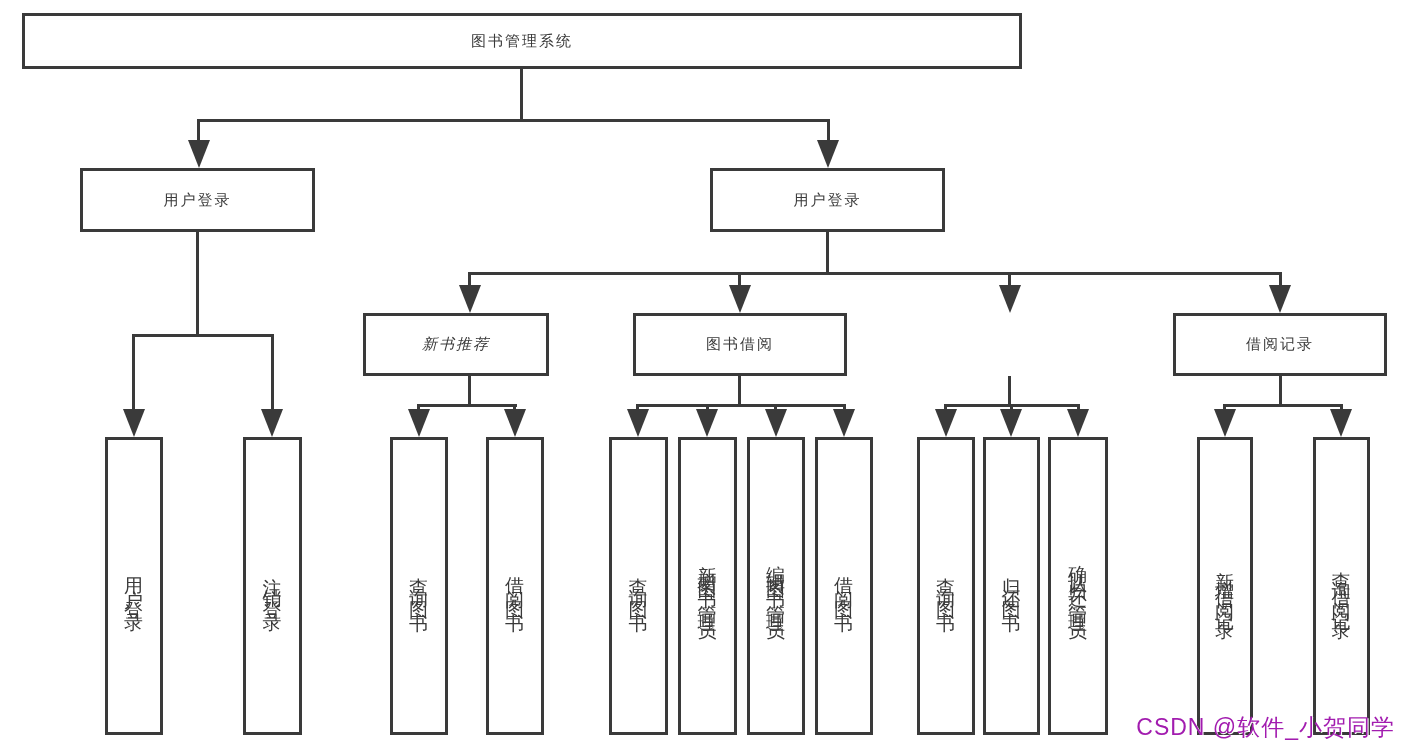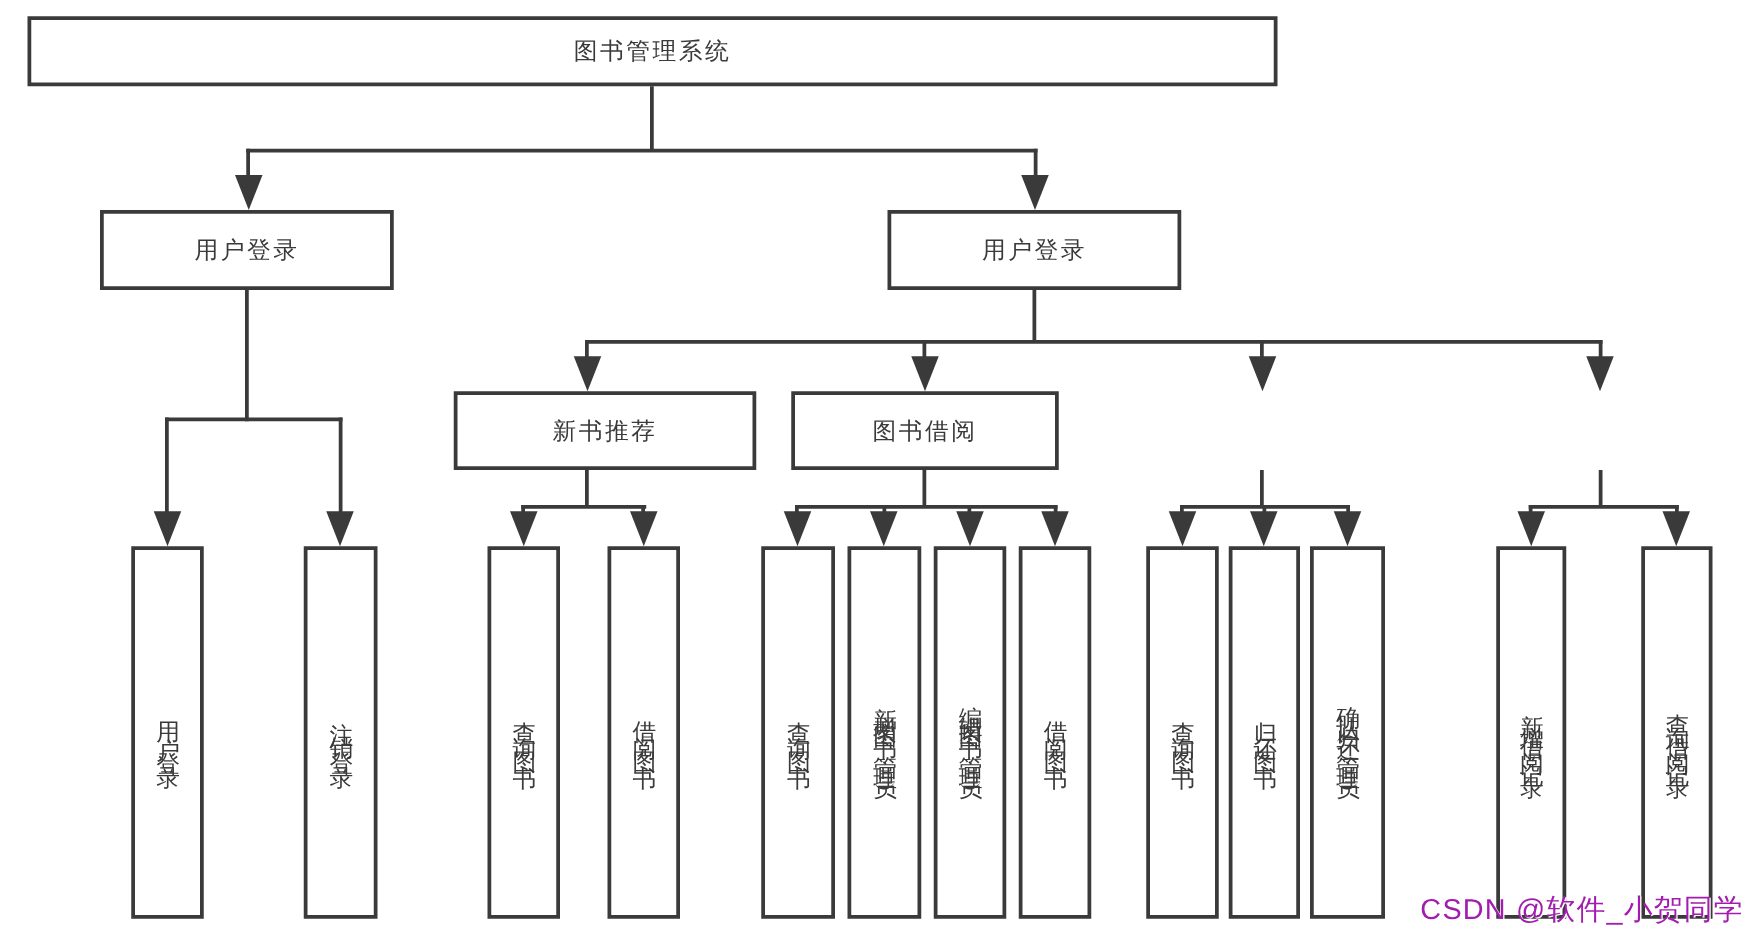--- a/index.html
+++ b/index.html
@@ -19,21 +19,21 @@
     position: absolute;
     box-sizing: border-box;
     border: 3px solid #3a3a3a;
     background: #ffffff;
     display: flex;
     align-items: center;
     justify-content: center;
     color: #3a3a3a;
   }
   .node.h .lbl {
-    font-size: 19px;
+    font-size: 15px;
     letter-spacing: 2px;
     white-space: nowrap;
   }
   .node.v .lbl {
     writing-mode: vertical-rl;
     text-orientation: mixed;
     font-size: 19px;
     letter-spacing: 12px;
     line-height: 1;
     white-space: nowrap;
@@ -71,25 +71,28 @@
     <span class="lbl">图书管理系统</span>
   </div>
 
   <div class="node h" style="left:80px; top:168px; width:235px; height:64px;">
     <span class="lbl">用户登录</span>
   </div>
   <div class="node h" style="left:710px; top:168px; width:235px; height:64px;">
     <span class="lbl">用户登录</span>
   </div>
 
-  <div class="node h" style="left:363px; top:313px; width:242px; height:63px;">
+  <div class="node h" style="left:363px; top:313px; width:186px; height:63px;font-style:italic;">
     <span class="lbl">新书推荐</span>
   </div>
   <div class="node h" style="left:633px; top:313px; width:214px; height:63px;text-align:center;">
     <span class="lbl">图书借阅</span>
+  </div>
+  <div class="node h" style="left:1173px; top:313px; width:214px; height:63px;">
+    <span class="lbl">借阅记录</span>
   </div>
 
   <div class="node v" style="left:105px; top:437px; width:58px; height:298px;">
     <span class="lbl">用户登录</span>
   </div>
   <div class="node v" style="left:243px; top:437px; width:59px; height:298px;">
     <span class="lbl">注销登录</span>
   </div>
 
   <div class="node v" style="left:390px; top:437px; width:58px; height:298px;">

